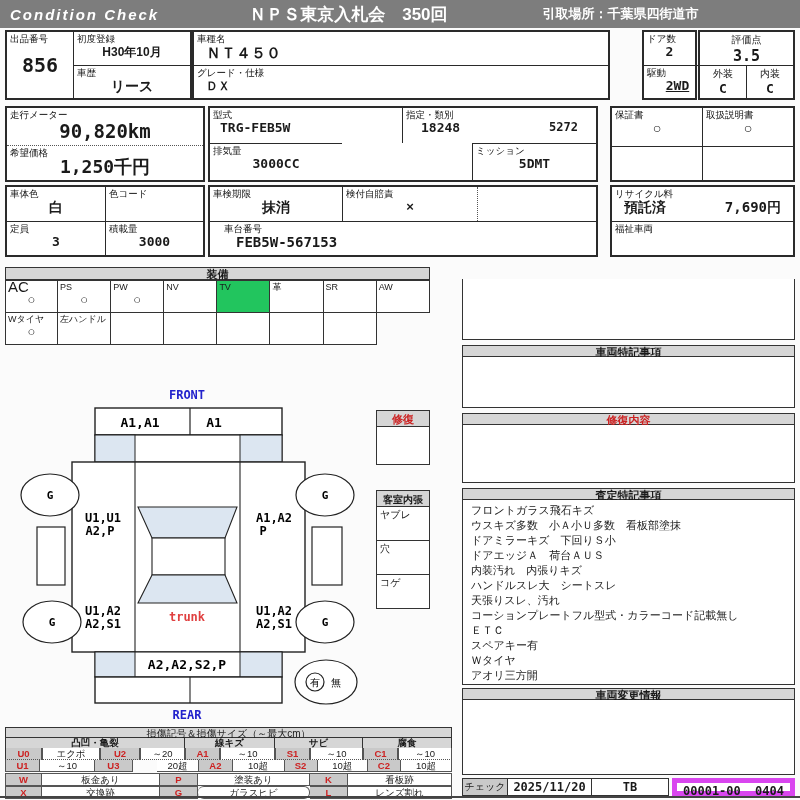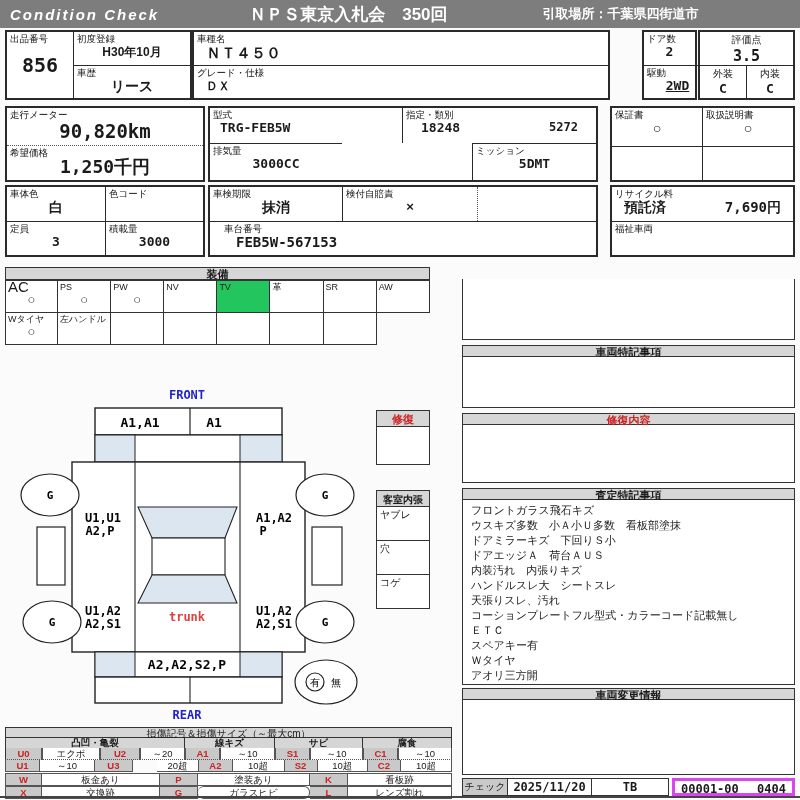--- a/index.html
+++ b/index.html
@@ -357,21 +357,21 @@
   <div class="abs bar" style="left:462px;top:688px;width:333px;height:12px;">
     <span>車両変更情報</span>
   </div>
   <div class="abs panelbox" style="left:462px;top:700px;width:333px;height:75px;border-top:none;"></div>
 
   <div class="abs" style="left:462px;top:778px;height:18px;display:flex;">
     <div style="width:46px;background:#c9c9c9;border:1px solid #333;font-size:10px;line-height:16px;text-align:center;box-sizing:border-box;">チェック</div>
     <div class="mono" style="width:84px;background:#fff;border:1px solid #333;border-left:none;font-size:12px;font-weight:bold;line-height:16px;text-align:center;box-sizing:border-box;">2025/11/20</div>
     <div class="mono" style="width:77px;background:#fff;border:1px solid #333;border-left:none;font-size:12px;font-weight:bold;line-height:16px;text-align:center;box-sizing:border-box;">TB</div>
   </div>
-  <div class="abs" style="left:672px;top:778px;width:123px;height:18px;border:3px solid #d946ef;display:flex;justify-content:space-between;padding:0 6px;box-sizing:border-box;background:#fff;">
+  <div class="abs" style="left:672px;top:778px;width:123px;height:18px;border:5px solid #d946ef;display:flex;justify-content:space-between;padding:0 6px;box-sizing:border-box;background:#fff;">
     <span class="mono" style="font-size:12px;font-weight:bold;line-height:16px;">00001-00</span>
     <span class="mono" style="font-size:12px;font-weight:bold;line-height:16px;">0404</span>
   </div>
 
   <div class="abs bar" style="left:5px;top:727px;width:447px;height:11px;line-height:11px;font-size:10px;font-weight:normal;">
     <span>損傷記号＆損傷サイズ（～最大cm）</span>
   </div>
   <div class="abs" style="left:5px;top:738px;width:447px;display:flex;">
     <div class="lggrp" style="width:180px;border:1px solid #333;border-top:none;box-sizing:border-box;">凸凹・亀裂</div>
     <div class="lggrp" style="width:90px;border:1px solid #333;border-top:none;border-left:none;box-sizing:border-box;">線キズ</div>

